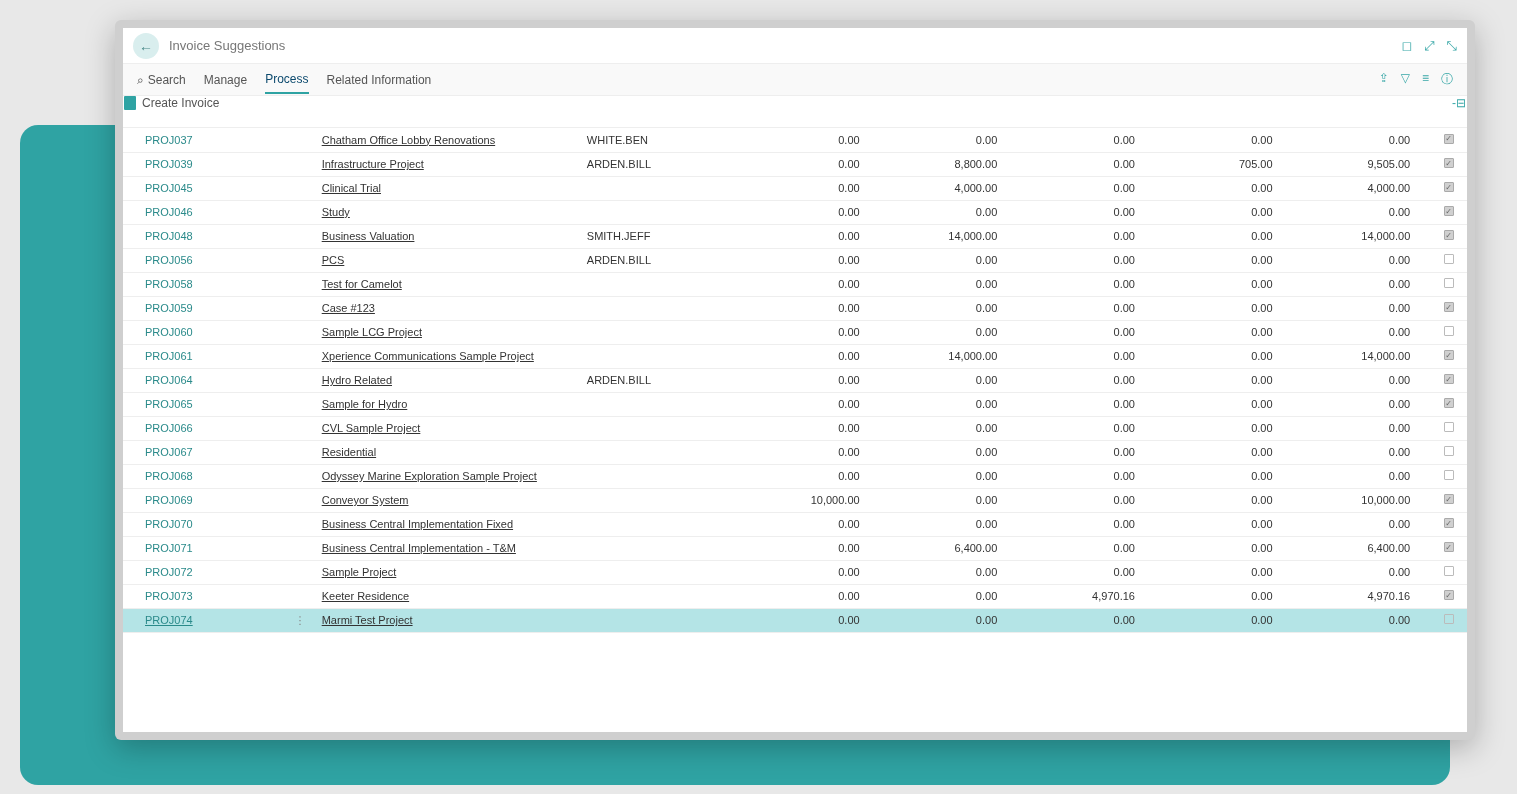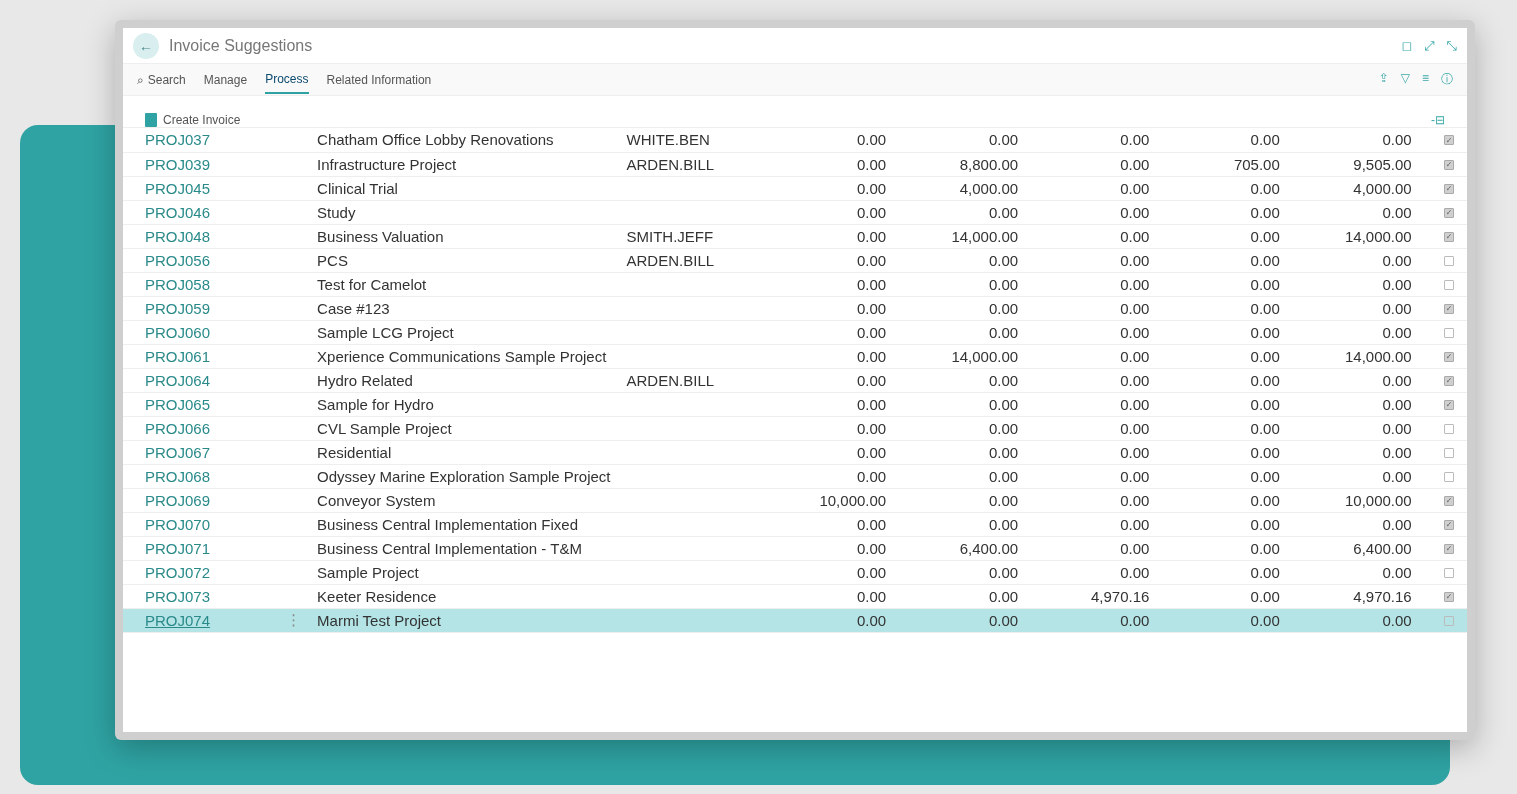--- a/index.html
+++ b/index.html
@@ -48,21 +48,21 @@
   .back-btn {
     width: 26px; height: 26px;
     border-radius: 50%;
     background: #d9eeee;
     display: flex; align-items: center; justify-content: center;
     color: #4a8a8a;
     font-size: 14px;
     cursor: pointer;
     margin-right: 10px;
   }
-  .title-text { color: #777; font-size: 16px; }
+  .title-text { color: #777; font-size: 13px; }
   .title-actions { margin-left: auto; display: flex; gap: 12px; color: #3aa8a8; }
   .title-actions span { cursor: pointer; font-size: 13px; }
   .menubar {
     height: 32px;
     display: flex;
     align-items: center;
     padding: 0 14px;
     gap: 18px;
     border-bottom: 1px solid #eee;
     font-size: 12px;
@@ -70,43 +70,43 @@
     background: #f9f9f9;
   }
   .menubar .search-group { display: flex; align-items: center; gap: 4px; cursor: pointer; }
   .menubar .menu-item { cursor: pointer; padding: 6px 0; }
   .menubar .menu-item.active { color: #0c4a6e; border-bottom: 2px solid #2fa3a3; }
   .menubar .right-icons { margin-left: auto; display: flex; gap: 12px; color: #3aa8a8; }
   .menubar .right-icons span { cursor: pointer; }
   .actionbar {
     height: 32px;
     display: flex;
-    align-items: flex-end;
-    padding: 0 22px;
+    align-items: flex-start;
+    padding: 0 1px;
     border-bottom: 1px solid #eee;
     font-size: 12px;
     background: #fff;
   }
   .actionbar .create-btn { display: flex; align-items: center; gap: 6px; cursor: pointer; color: #555; }
   .actionbar .create-btn .doc-icon {
     width: 12px; height: 14px;
     background: #2fa3a3;
     border-radius: 1px;
     position: relative;
   }
   .actionbar .right { margin-left: auto; color: #3aa8a8; cursor: pointer; font-size: 12px; }
   .table-wrap { flex: 1; overflow: auto; }
-  table { width: 100%; border-collapse: collapse; font-size: 15px; }
+  table { width: 100%; border-collapse: collapse; font-size: 11px; }
   tr { border-bottom: 1px solid #eee; height: 24px; }
   tr.selected { background: #b4e4e6; }
   td { padding: 0 8px; white-space: nowrap; }
   td.proj { color: #2a8a8a; cursor: pointer; padding-left: 22px; width: 160px; }
   tr.selected td.proj { text-decoration: underline; }
   td.menu-dots { width: 20px; color: #888; text-align: center; }
-  td.desc { width: 260px; color: #333; }
+  td.desc { width: 260px; color: #333; text-decoration: underline; }
   td.owner { width: 160px; color: #333; }
   td.num { text-align: right; width: 135px; color: #333; padding-right: 20px; }
   td.chk { width: 36px; text-align: center; }
   .chkbox {
     display: inline-block;
     width: 10px; height: 10px;
     border: 1px solid #bbb;
     border-radius: 1px;
     position: relative;
   }

